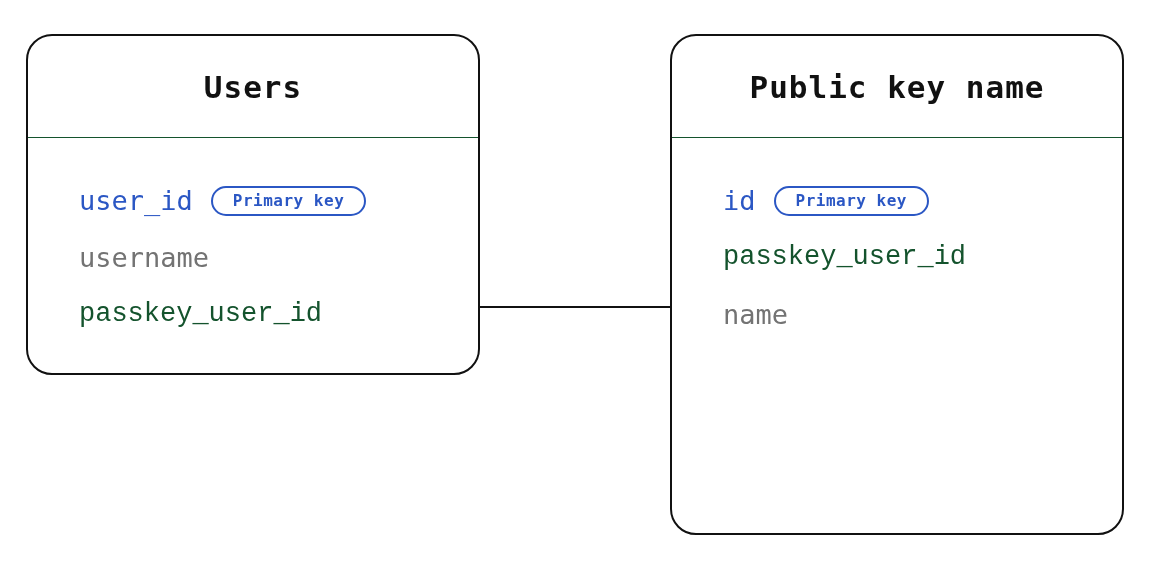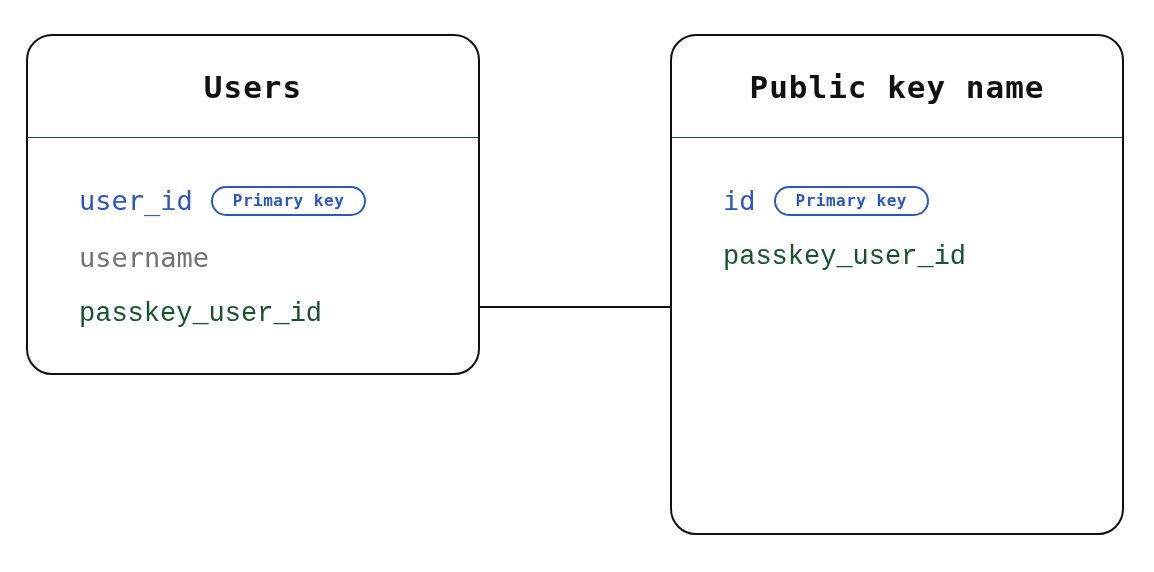--- a/index.html
+++ b/index.html
@@ -145,18 +145,21 @@
           <span class="badge-label">Primary key</span>
         </span>
       </div>
 
 
       <div class="field-row">
         <span class="field-name fk">passkey_user_id</span>
       </div>
 
 
+      <div class="field-row">
+        <span class="field-name">name</span>
+      </div>
 
 
     </div>
   </div>
 
 </div>
 
 </body></html>

